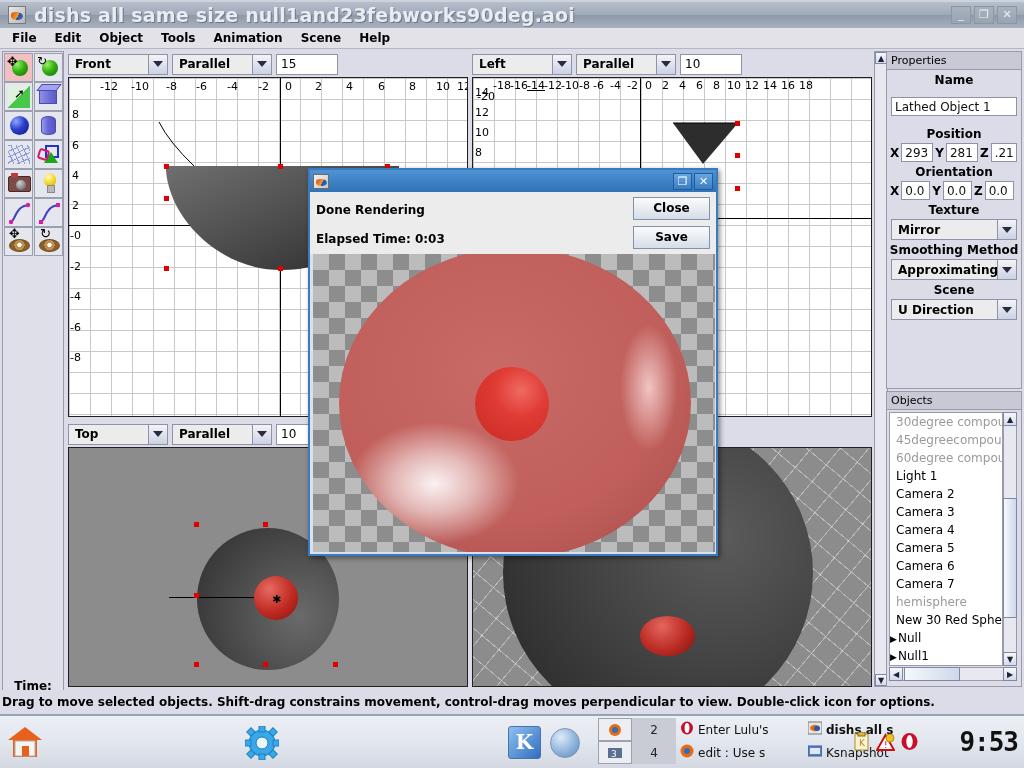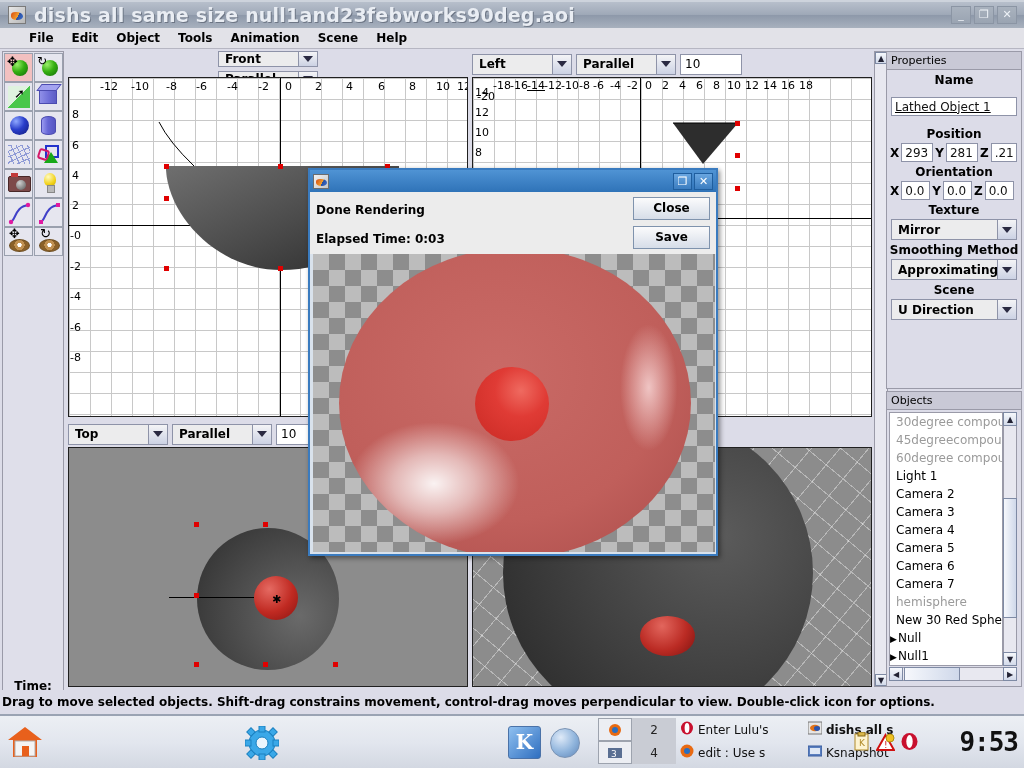--- a/index.html
+++ b/index.html
@@ -37,21 +37,21 @@
     width: 20px; height: 18px; border: 1px solid #8b95a4;
     background: linear-gradient(to bottom,#a9b2be,#9aa4b2);
     color: #edf1f6; font-size: 11px; line-height: 16px; text-align: center;
     font-family: "DejaVu Sans", sans-serif;
   }
 
   
   .menubar {
     position: absolute; left: 0; top: 28px; width: 1024px; height: 21px;
     background: #e2e2e8; border-bottom: 1px solid #b6b6c2;
-    display: flex; align-items: center; padding-left: 20px;
+    display: flex; align-items: center; padding-left: 3px;
   }
   .menu-item {
     font-size: 12px; font-weight: bold; color: #000; padding: 2px 9px;
     cursor: default;
   }
 
   
   .main {
     position: absolute; left: 0; top: 49px; width: 1024px; height: 665px;
     background: #dcdce8;
@@ -380,21 +380,21 @@
           <div class="ic-eye"></div>
             <div class="ic-arrows" style="left:4px;top:-1px;">✥</div>
         </div>
         <div class="tool-cell">
           <div class="ic-eye"></div>
             <div class="ic-rot" style="left:5px;top:-2px;font-size:13px;">↻</div>
         </div>
       </div>
     </div>
 
-    <div class="vp-header" style="left:68px; top:2px; width:400px;flex-direction:column;">
+    <div class="vp-header" style="left:68px; top:2px; width:400px;">
       <div class="combo" style="width:100px;">
         <div class="cv">Front</div>
         <div class="arrow"></div>
       </div>
       <div class="combo" style="width:100px;">
         <div class="cv">Parallel</div>
         <div class="arrow"></div>
       </div>
       <div class="numfield">15</div>
     </div>
@@ -550,21 +550,21 @@
     <div class="timebox" style="left:2px; top:630px; width:62px;">
       <div>Time:</div>
       <div>0.0</div>
       <div>Frame:</div>
       <div>0</div>
     </div>
 
     <div class="panel" style="left:886px; top:2px; width:136px; height:338px;">
       <div class="panel-title">Properties</div>
       <div class="prop-head">Name</div>
-      <div style="padding:8px 4px;text-decoration:underline;">
+      <div style="padding:8px 4px;">
         <div class="prop-input">Lathed Object 1</div>
       </div>
       <div class="prop-head">Position</div>
       <div class="prop-row">
         <span class="lbl">X</span>
         <span class="prop-input" style="width:32px;">293</span>
         <span class="lbl">Y</span>
         <span class="prop-input" style="width:32px;">281</span>
         <span class="lbl">Z</span>
         <span class="prop-input" style="width:26px;">.21</span>

